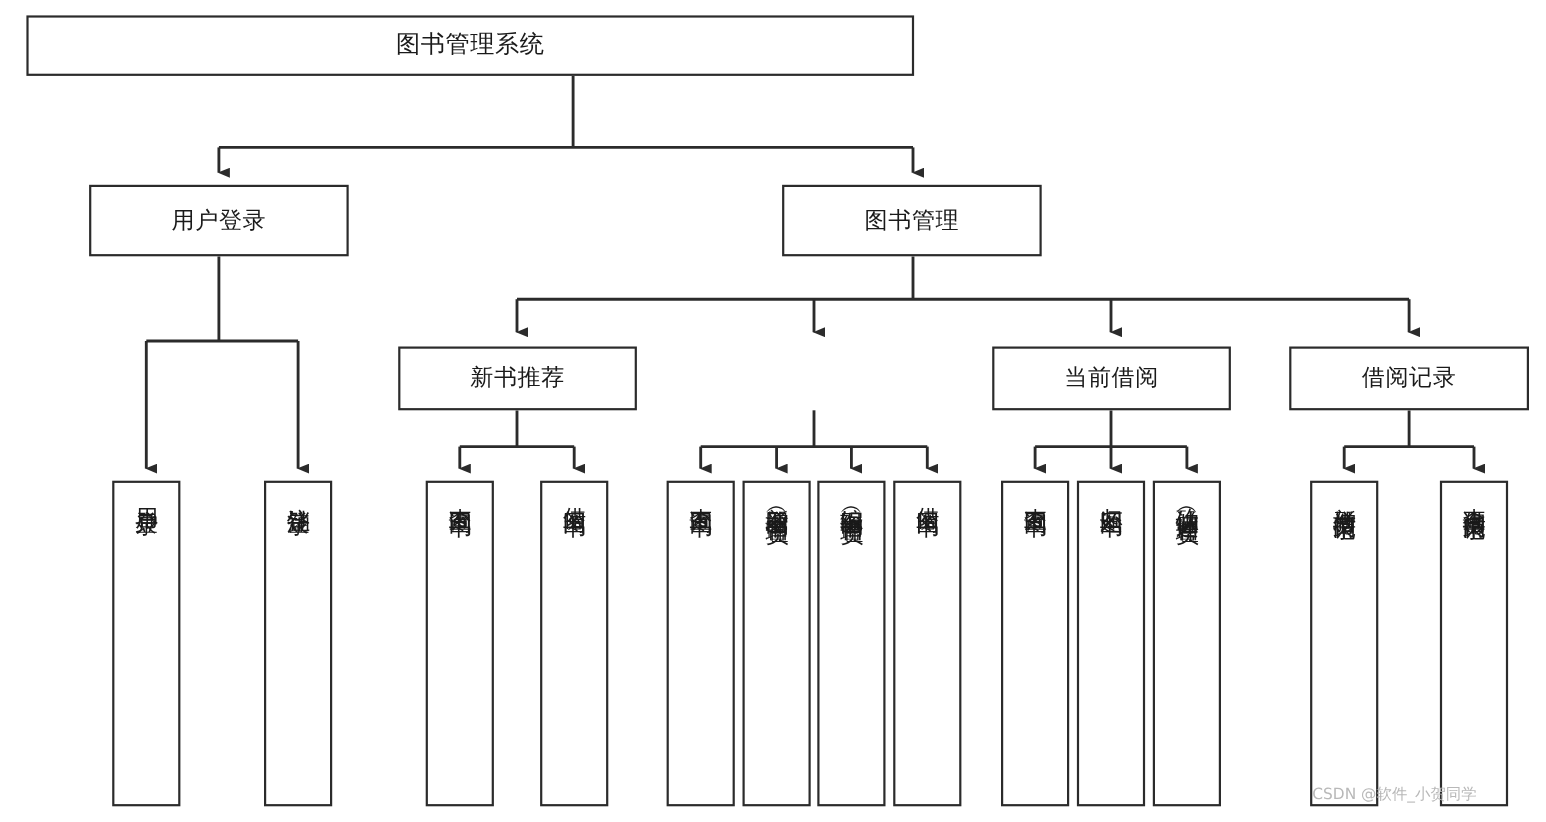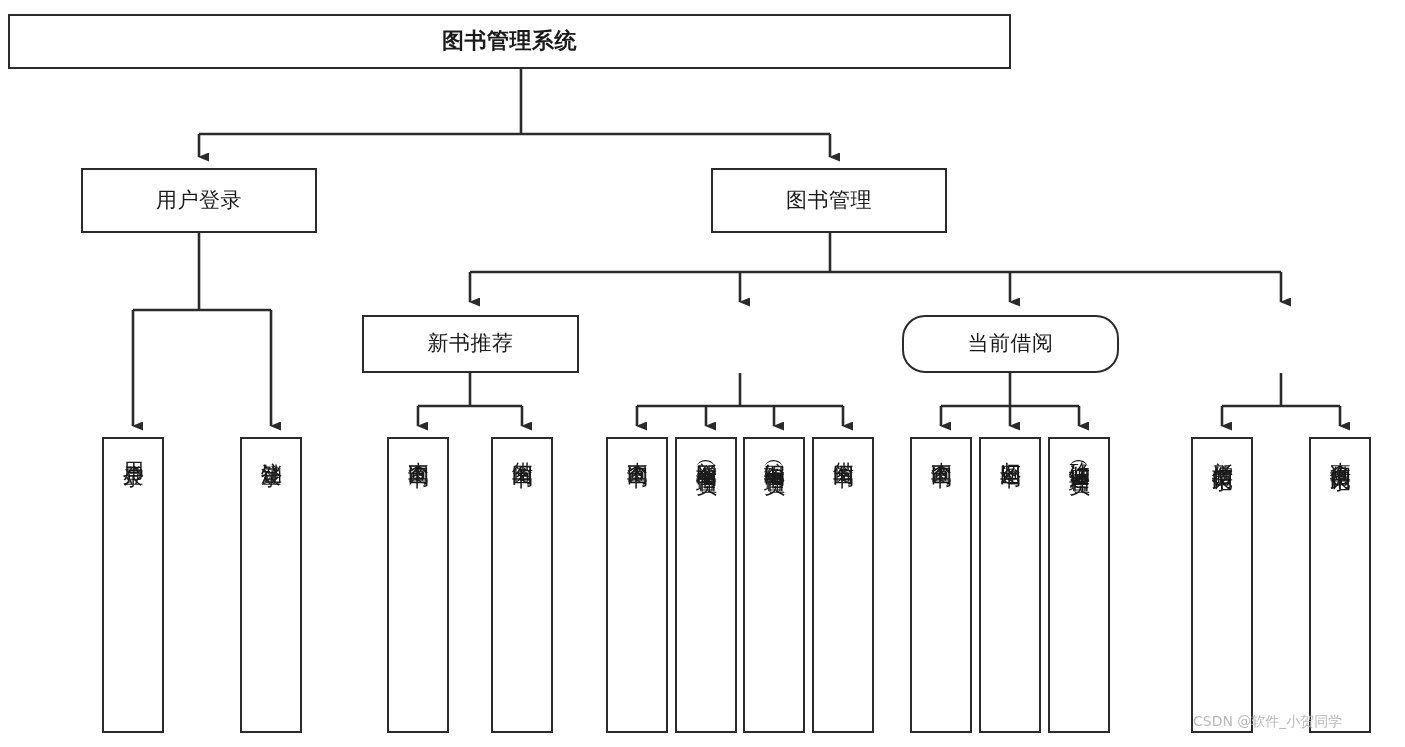--- a/index.html
+++ b/index.html
@@ -119,36 +119,39 @@
       <path d="M1010,406 L1010,426" marker-end="url(#arrowhead)"></path>
       <path d="M1079,406 L1079,426" marker-end="url(#arrowhead)"></path>
 
       <path d="M1281,373 L1281,406"></path>
       <path d="M1222,406 L1340,406"></path>
       <path d="M1222,406 L1222,426" marker-end="url(#arrowhead)"></path>
       <path d="M1340,406 L1340,426" marker-end="url(#arrowhead)"></path>
     </g>
   </svg>
 
-  <div class="node-box horizontal root-node" style="left:8px; top:14px; width:1003px; height:55px;font-weight:bold;">
+  <div class="node-box horizontal root-node" style="left:24px; top:14px; width:807px; height:55px;">
     <span class="node-label">图书管理系统</span>
   </div>
 
   <div class="node-box horizontal" style="left:81px; top:168px; width:236px; height:65px;">
     <span class="node-label">用户登录</span>
   </div>
   <div class="node-box horizontal" style="left:711px; top:168px; width:236px; height:65px;">
     <span class="node-label">图书管理</span>
   </div>
 
   <div class="node-box horizontal" style="left:362px; top:315px; width:217px; height:58px;">
     <span class="node-label">新书推荐</span>
   </div>
-  <div class="node-box horizontal" style="left:902px; top:315px; width:217px; height:58px;border-radius:23px;">
+  <div class="node-box horizontal" style="left:902px; top:315px; width:217px; height:58px;">
     <span class="node-label">当前借阅</span>
+  </div>
+  <div class="node-box horizontal" style="left:1172px; top:315px; width:218px; height:58px;">
+    <span class="node-label">借阅记录</span>
   </div>
 
   <div class="node-box vertical" style="left:102px; top:437px; width:62px; height:296px;">
     <span class="node-label">用户登录</span>
   </div>
   <div class="node-box vertical" style="left:240px; top:437px; width:62px; height:296px;">
     <span class="node-label">注销登录</span>
   </div>
 
   <div class="node-box vertical" style="left:387px; top:437px; width:62px; height:296px;">

